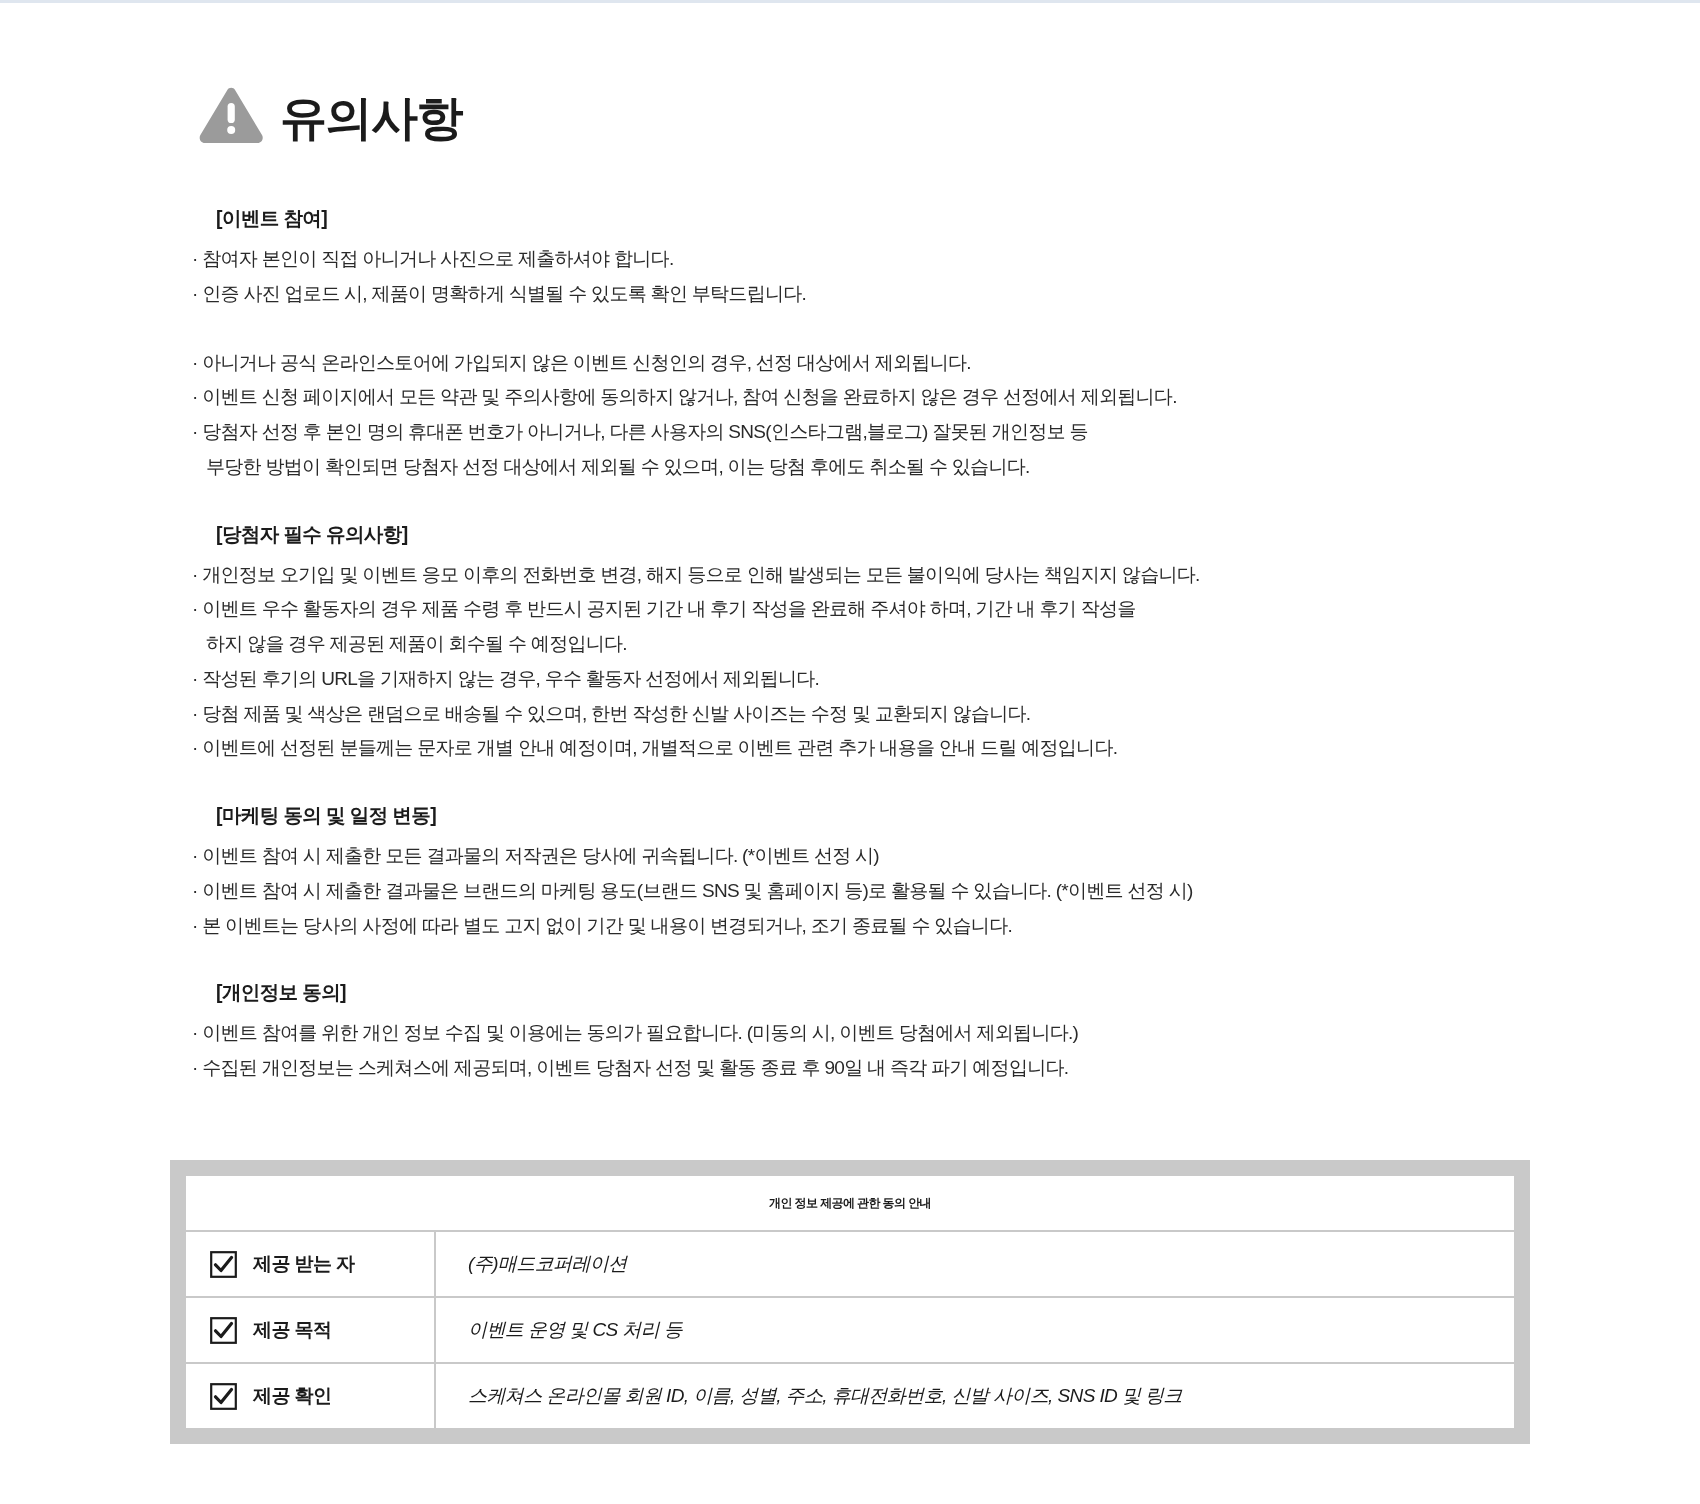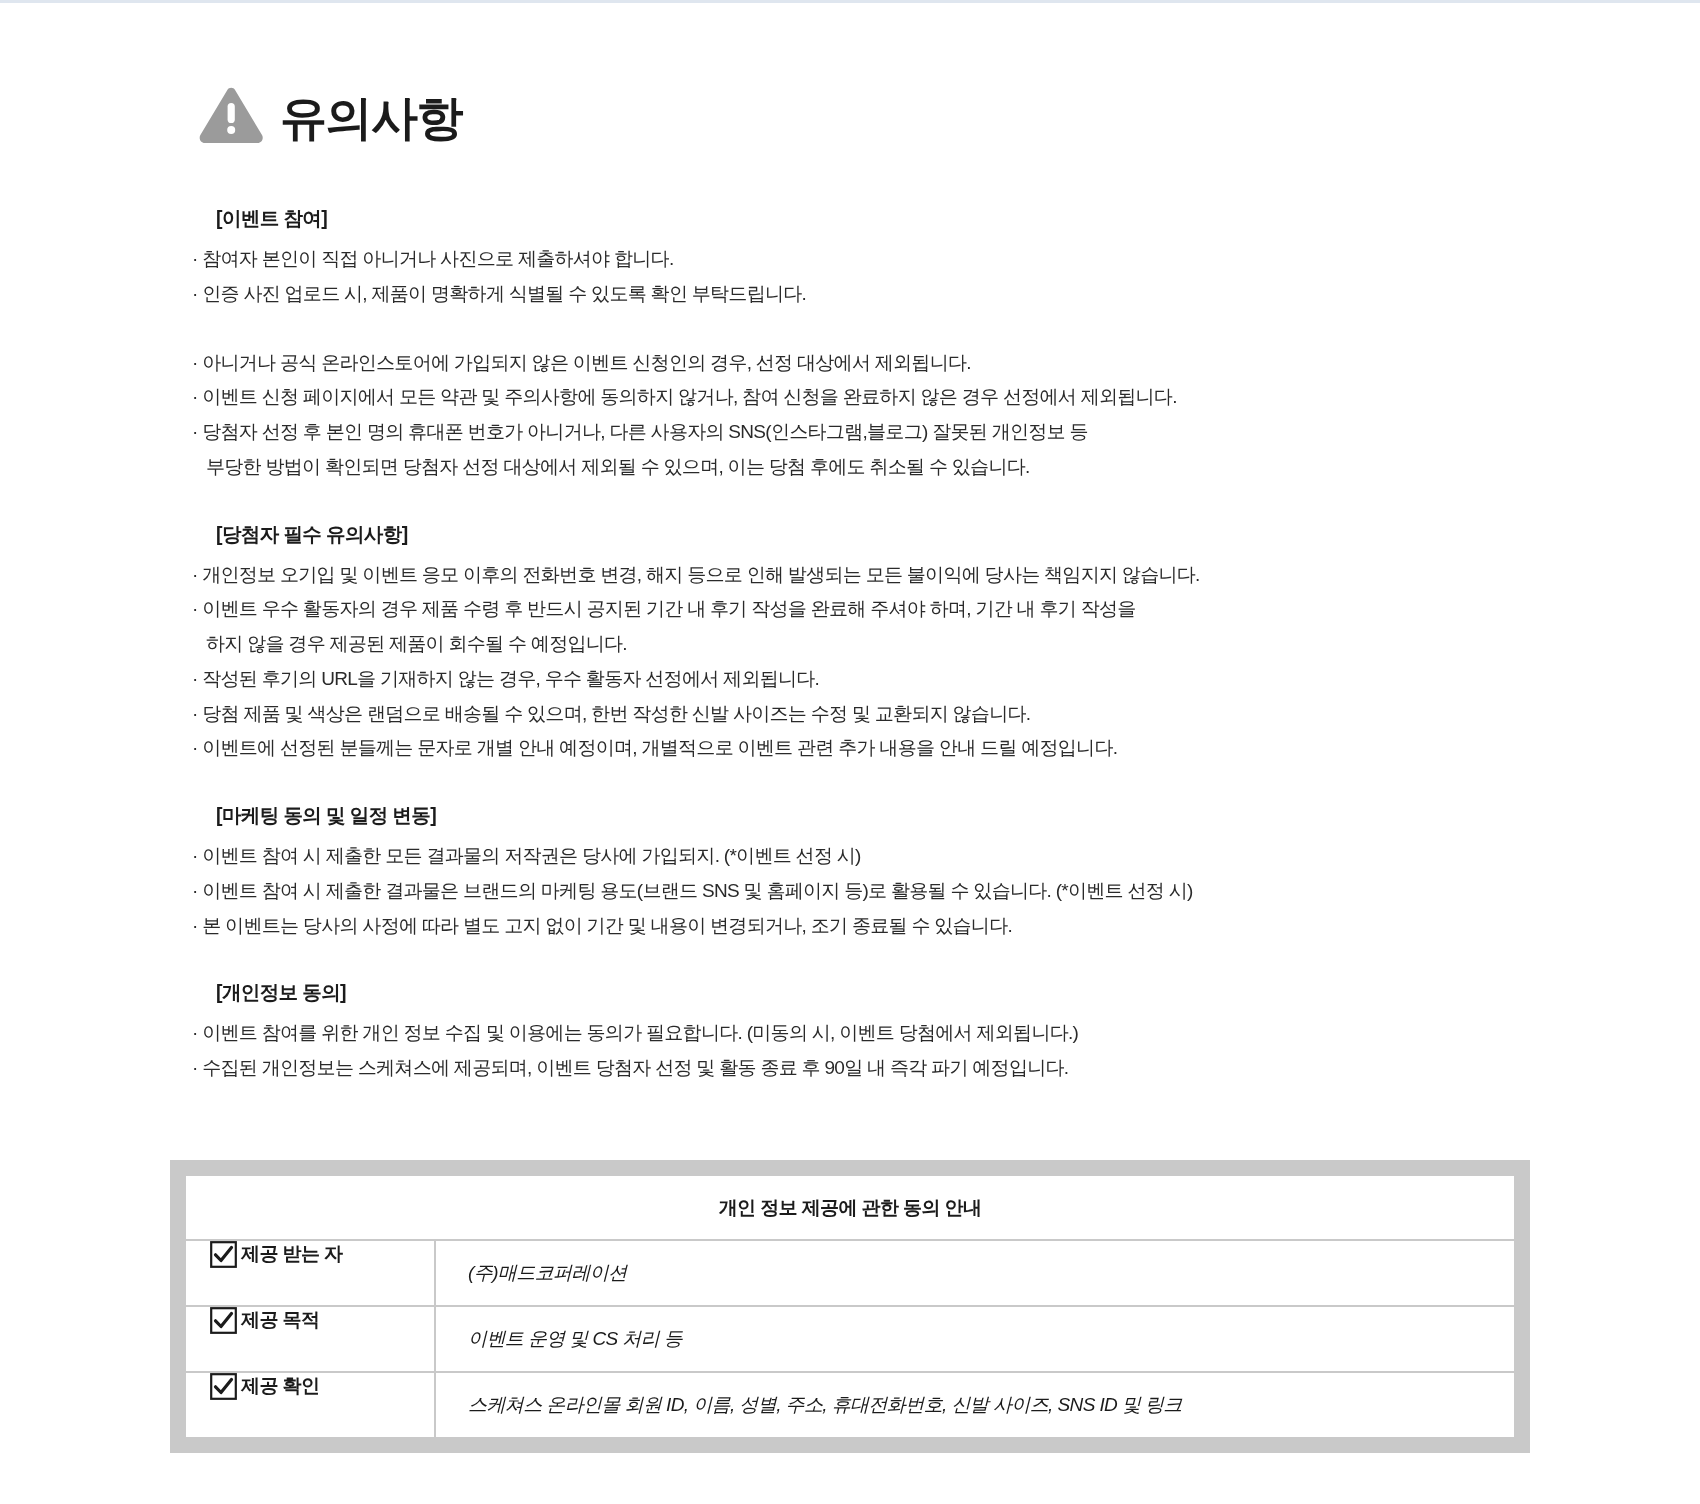--- a/index.html
+++ b/index.html
@@ -86,38 +86,39 @@
   .table-wrap {
     margin: 76px 0 0 0;
     background: #c9c9c9;
     padding: 16px;
     width: 1360px;
     box-sizing: border-box;
   }
   .tbl-header {
     background: #ffffff;
     text-align: center;
-    font-size: 19px;
+    font-size: 12px;
     font-weight: bold;
     letter-spacing: -0.6px;
     padding: 19px 0 18px 0;
     color: #1b1b1b;
   }
   .tbl-row {
     display: flex;
     background: #ffffff;
     border-top: 2px solid #c9c9c9;
     align-items: stretch;
     min-height: 64px;
   }
   .tbl-cell-label {
     width: 250px;
     box-sizing: border-box;
     display: flex;
-    gap: 4px;
+    align-items: center;
+    gap: 16px;
     padding: 0 0 0 24px;
     border-right: 2px solid #c9c9c9;
     font-size: 19px;
     font-weight: bold;
     letter-spacing: -0.6px;
     color: #1b1b1b;
   }
   .tbl-cell-value {
     flex: 1;
     display: flex;
@@ -176,21 +177,21 @@
         <div class="bullet">· 개인정보 오기입 및 이벤트 응모 이후의 전화번호 변경, 해지 등으로 인해 발생되는 모든 불이익에 당사는 책임지지 않습니다.</div>
         <div class="bullet">· 이벤트 우수 활동자의 경우 제품 수령 후 반드시 공지된 기간 내 후기 작성을 완료해 주셔야 하며, 기간 내 후기 작성을</div>
         <div class="bullet cont">하지 않을 경우 제공된 제품이 회수될 수 예정입니다.</div>
         <div class="bullet">· 작성된 후기의 URL을 기재하지 않는 경우, 우수 활동자 선정에서 제외됩니다.</div>
         <div class="bullet">· 당첨 제품 및 색상은 랜덤으로 배송될 수 있으며, 한번 작성한 신발 사이즈는 수정 및 교환되지 않습니다.</div>
         <div class="bullet">· 이벤트에 선정된 분들께는 문자로 개별 안내 예정이며, 개별적으로 이벤트 관련 추가 내용을 안내 드릴 예정입니다.</div>
       </div>
 
       <div class="section">
         <div class="section-title">[마케팅 동의 및 일정 변동]</div>
-        <div class="bullet">· 이벤트 참여 시 제출한 모든 결과물의 저작권은 당사에 가입되지. (*이벤트 선정 시)</div>
+        <div class="bullet">· 이벤트 참여 시 제출한 모든 결과물의 저작권은 당사에 귀속됩니다. (*이벤트 선정 시)</div>
         <div class="bullet">· 이벤트 참여 시 제출한 결과물은 브랜드의 마케팅 용도(브랜드 SNS 및 홈페이지 등)로 활용될 수 있습니다. (*이벤트 선정 시)</div>
         <div class="bullet">· 본 이벤트는 당사의 사정에 따라 별도 고지 없이 기간 및 내용이 변경되거나, 조기 종료될 수 있습니다.</div>
       </div>
 
       <div class="section">
         <div class="section-title">[개인정보 동의]</div>
         <div class="bullet">· 이벤트 참여를 위한 개인 정보 수집 및 이용에는 동의가 필요합니다. (미동의 시, 이벤트 당첨에서 제외됩니다.)</div>
         <div class="bullet">· 수집된 개인정보는 스케쳐스에 제공되며, 이벤트 당첨자 선정 및 활동 종료 후 90일 내 즉각 파기 예정입니다.</div>
       </div>
 

